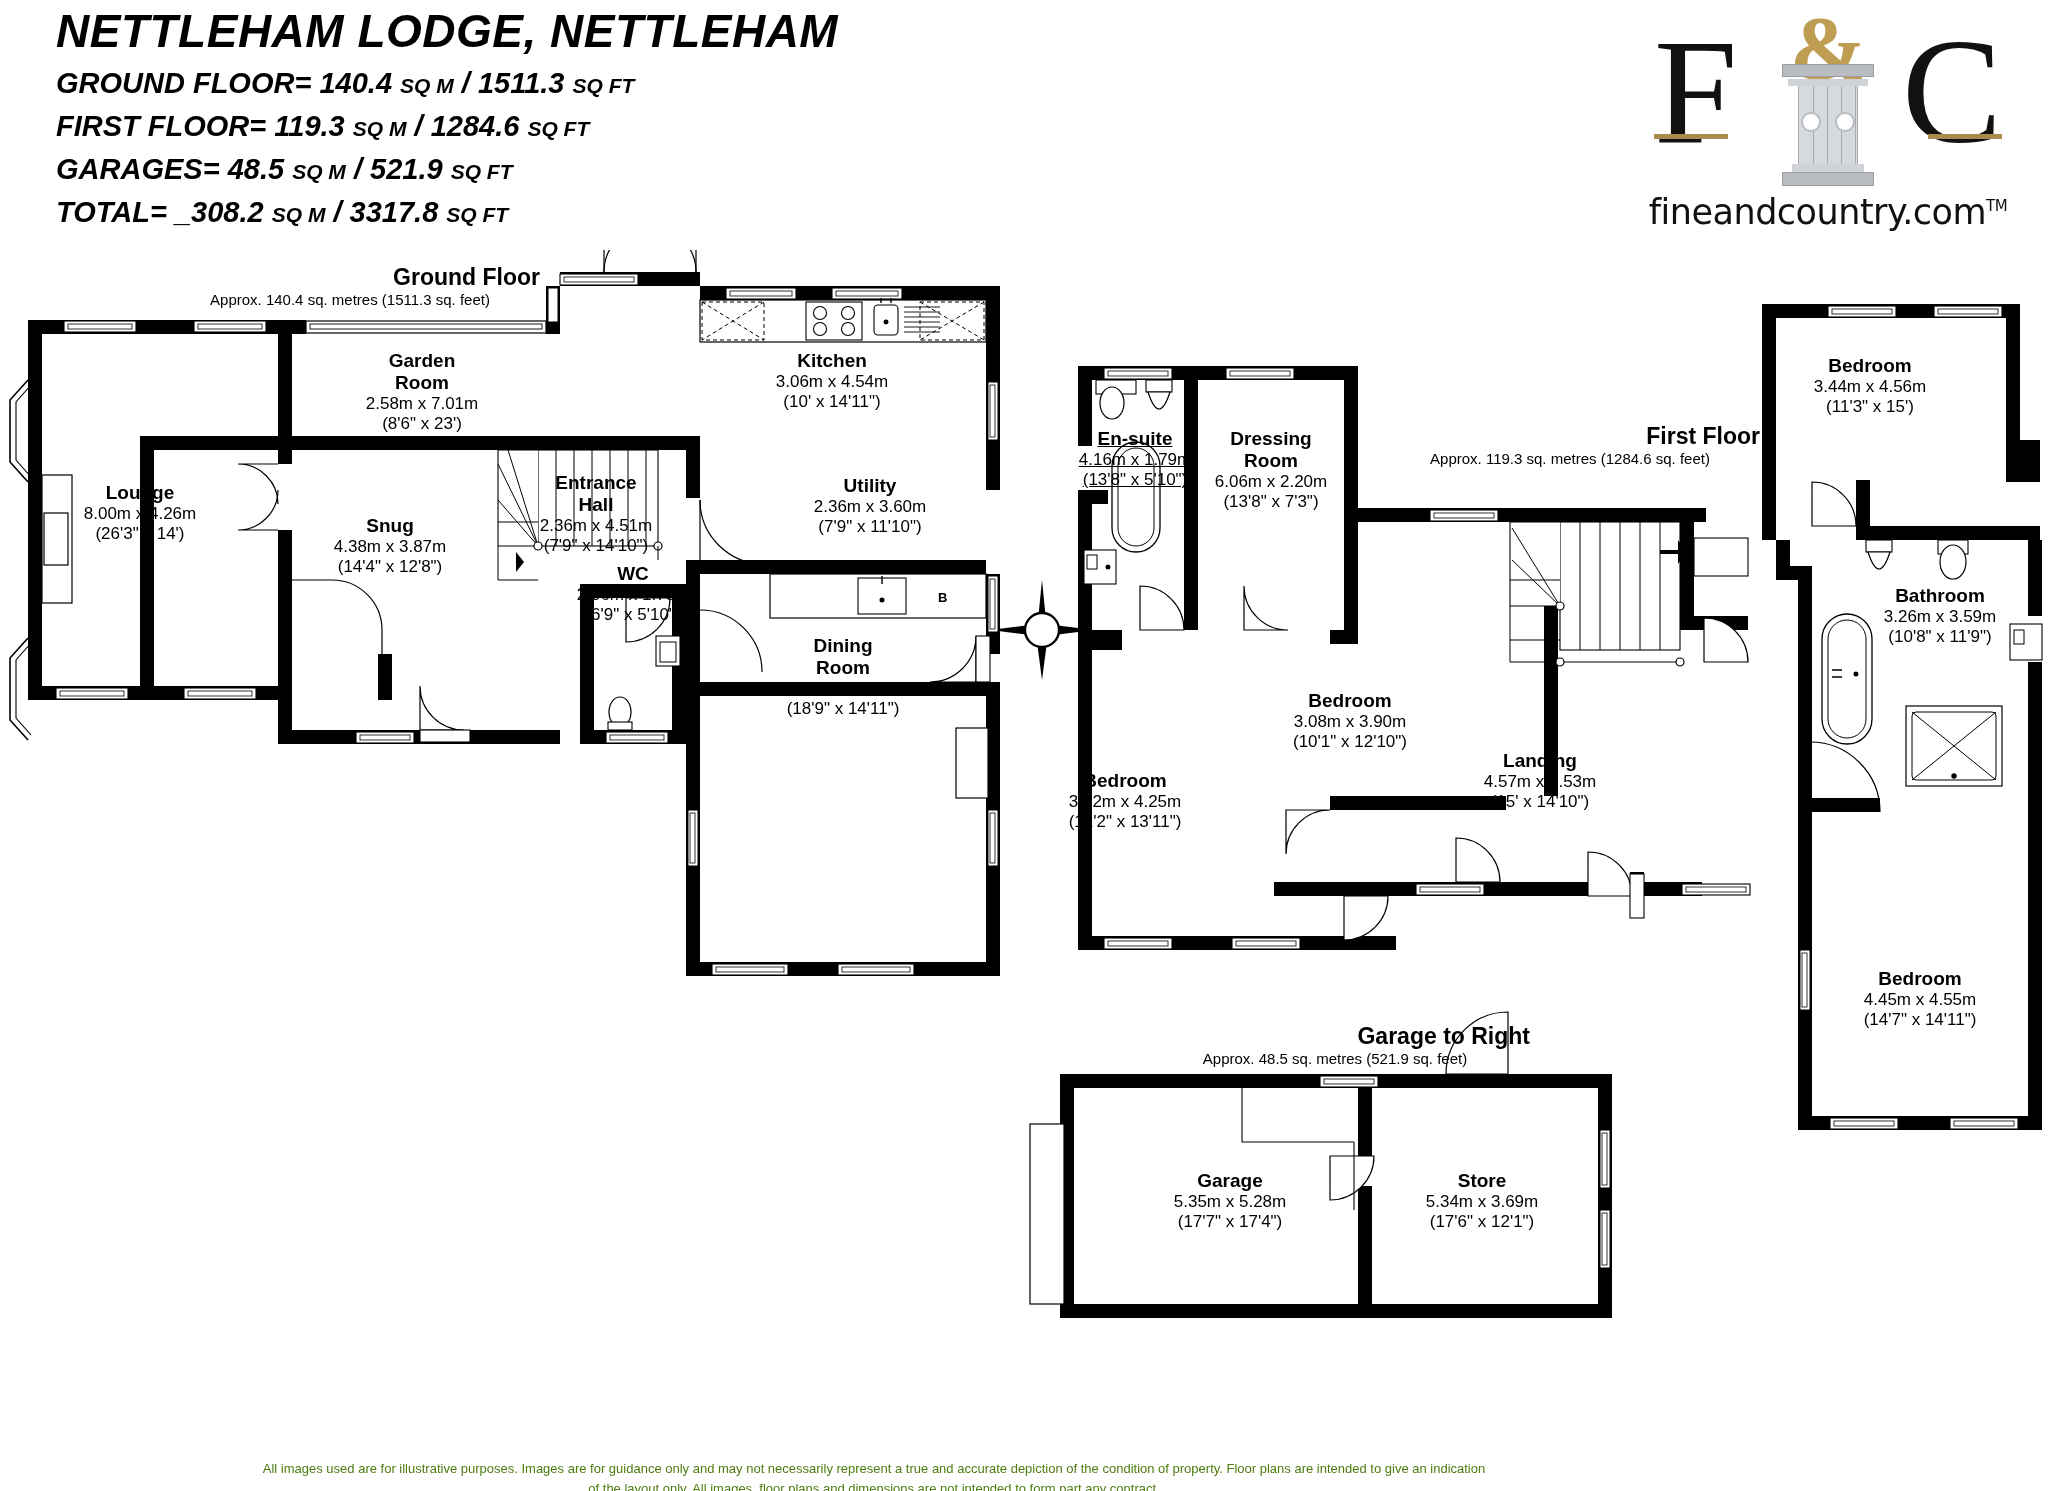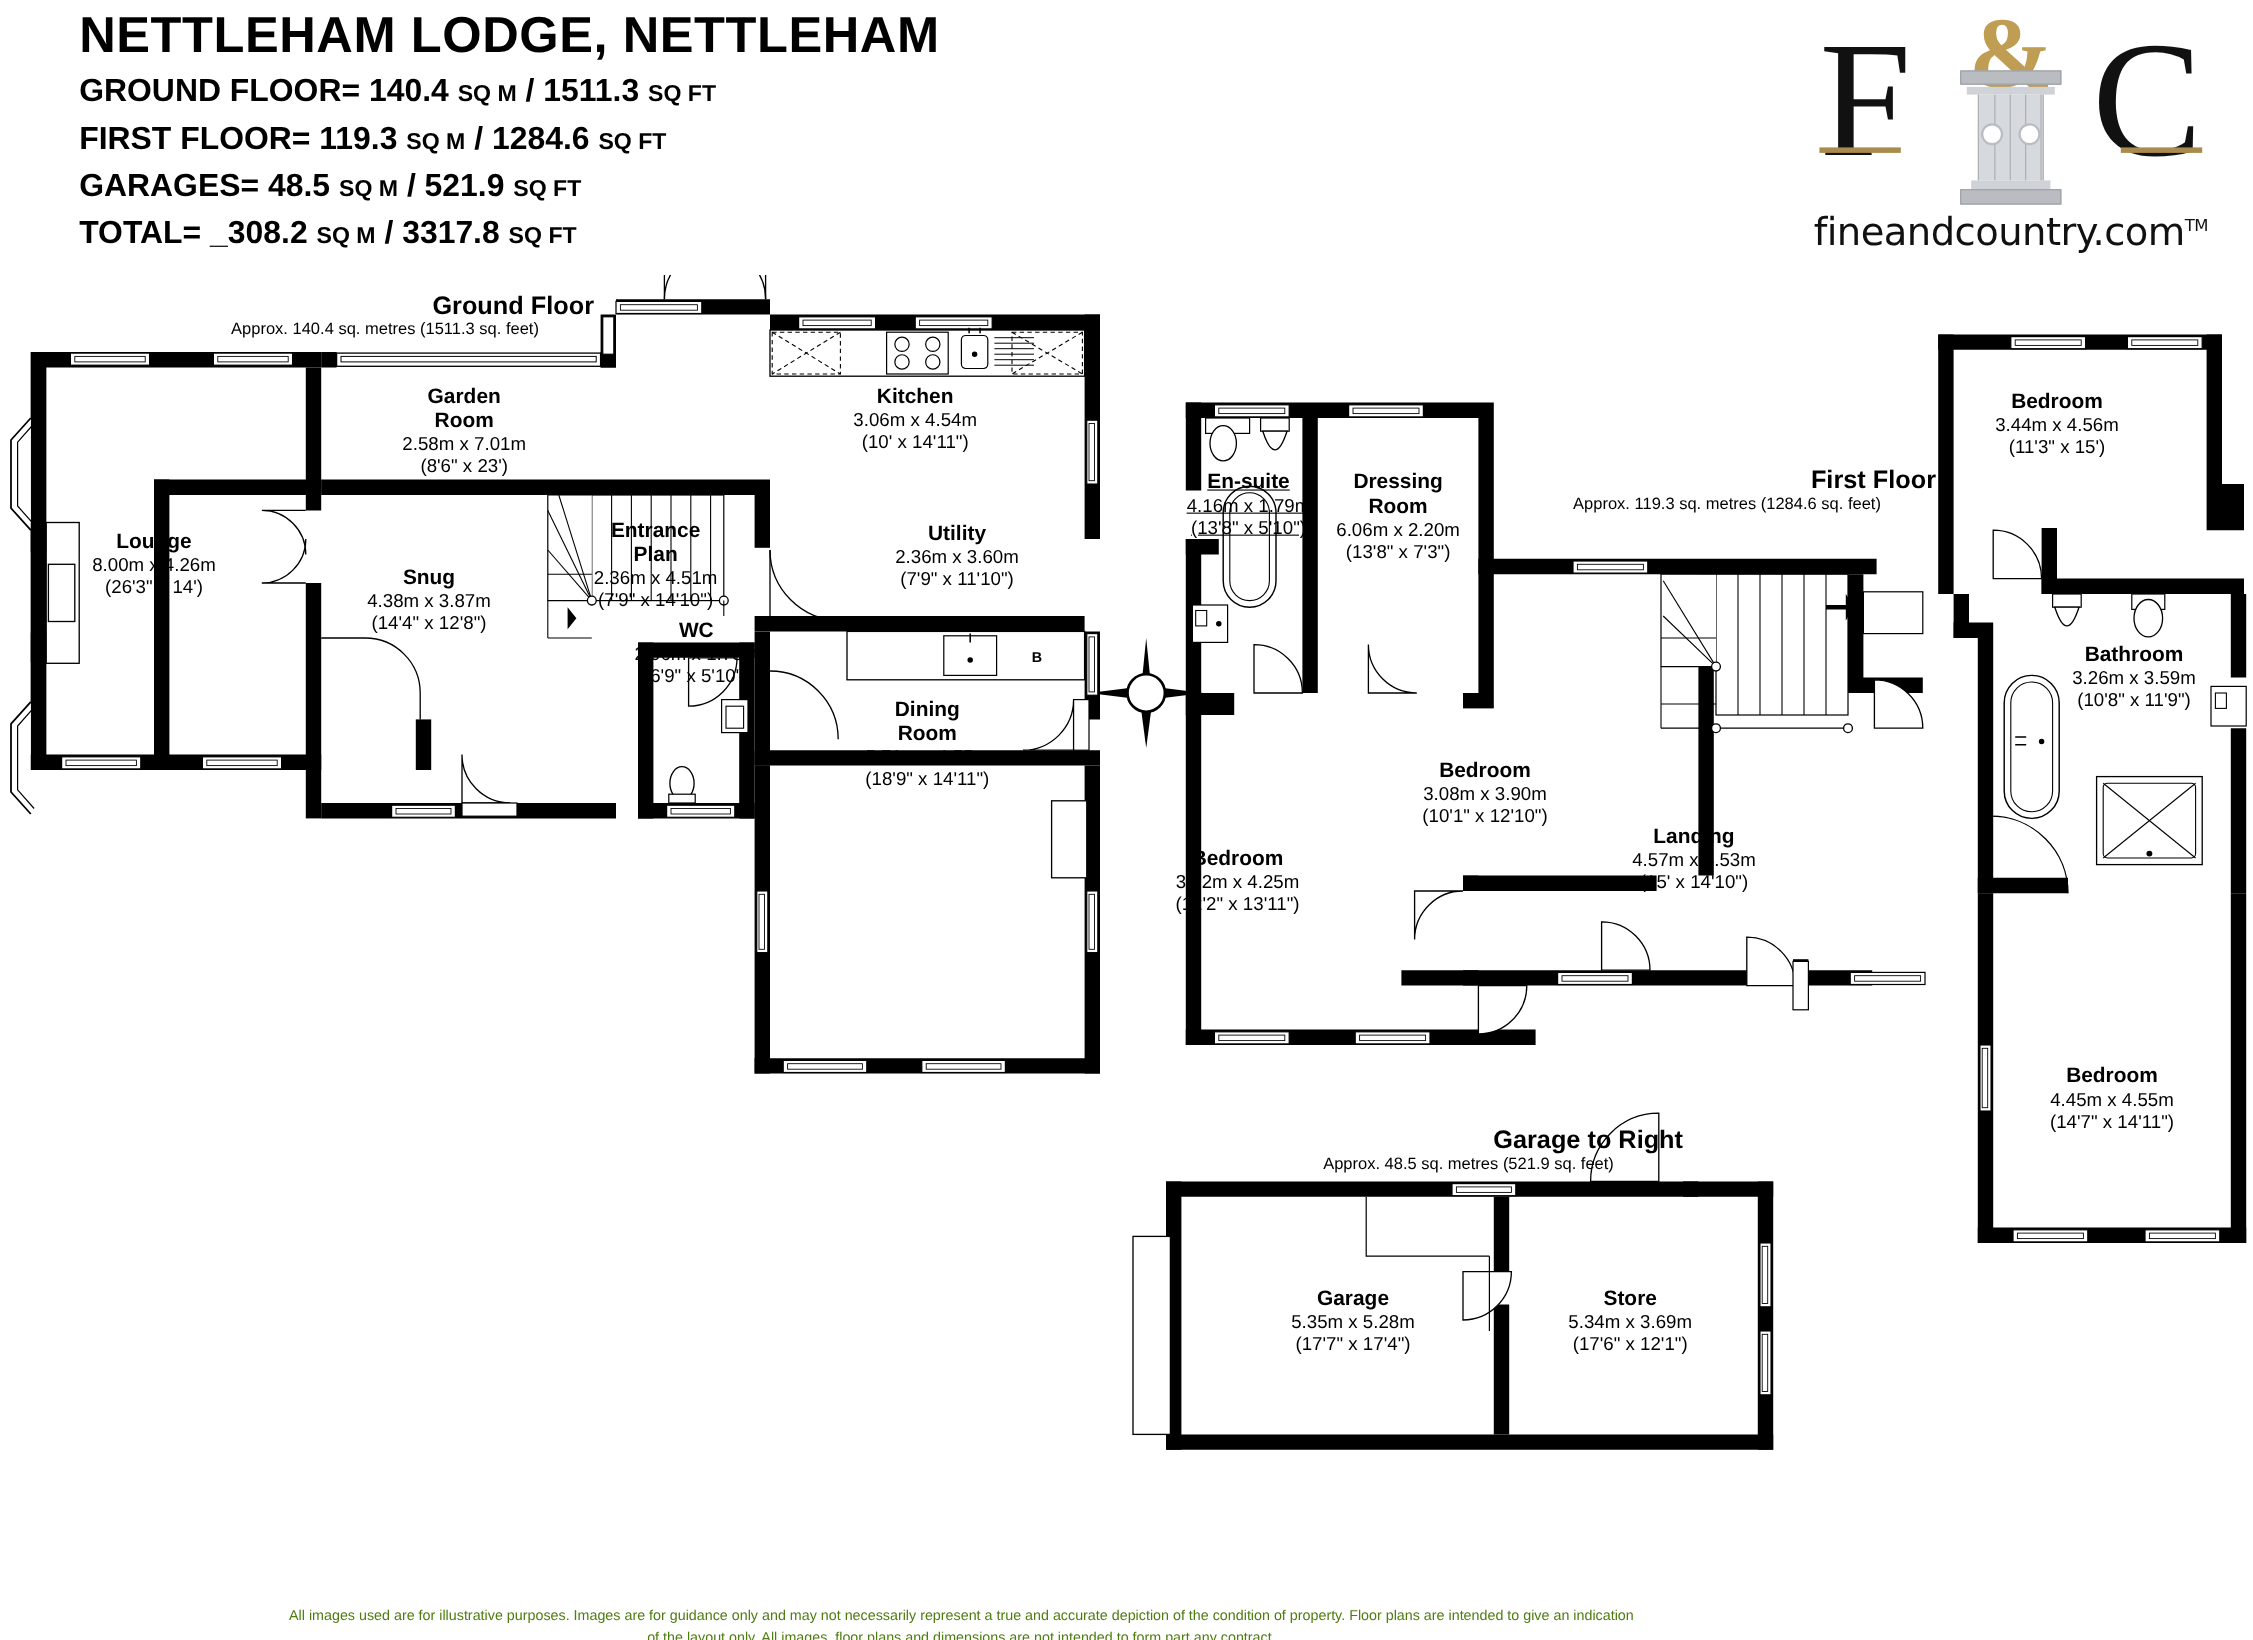--- a/index.html
+++ b/index.html
@@ -1,19 +1,19 @@
 <!DOCTYPE html>
 <html><head>
 <meta charset="utf-8">
 <style>
   html,body{margin:0;padding:0;background:#fff;}
   body{width:2048px;height:1491px;position:relative;font-family:"Liberation Sans",sans-serif;color:#000;overflow:hidden;}
 
   
-  #header{position:absolute;left:72px;top:6px;width:1100px;}
+  #header{position:absolute;left:56px;top:6px;width:1100px;font-style:italic;}
   #title{font-size:46px;font-weight:bold;letter-spacing:.5px;line-height:1.1;margin:0 0 10px 0;}
   .areaLine{font-size:29px;font-weight:bold;margin:10px 0;white-space:nowrap;}
   .areaLine .u{font-size:21px;}
 
   
   #logo{position:absolute;right:40px;top:8px;width:360px;text-align:center;}
   #logoMark{position:relative;height:180px;}
   .lg-F,.lg-C{position:absolute;top:8px;font-family:"Liberation Serif",serif;font-size:150px;line-height:1;color:#111;font-weight:normal;}
   .lg-F{left:6px;}
   .lg-C{right:6px;}
@@ -506,21 +506,21 @@
   </div>
 
   <div class="lbl" style="left:732px;top:100px;width:200px;">
     <div class="rn">Kitchen</div>
     <div class="dm">3.06m x 4.54m</div>
     <div class="dm">(10' x 14'11")</div>
   </div>
 
   <div class="lbl" style="left:496px;top:222px;width:200px;">
     <div class="rn">Entrance</div>
-    <div class="rn">Plan</div>
+    <div class="rn">Hall</div>
     <div class="dm">2.36m x 4.51m</div>
     <div class="dm">(7'9" x 14'10")</div>
   </div>
 
   <div class="lbl" style="left:770px;top:225px;width:200px;">
     <div class="rn">Utility</div>
     <div class="dm">2.36m x 3.60m</div>
     <div class="dm">(7'9" x 11'10")</div>
   </div>
 

